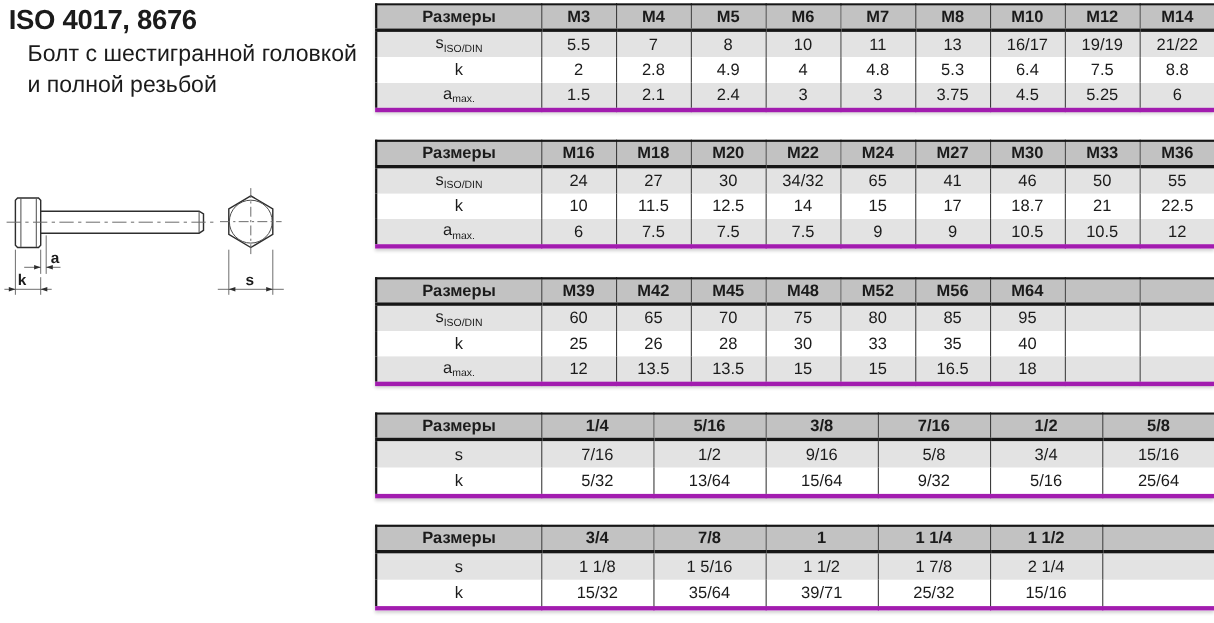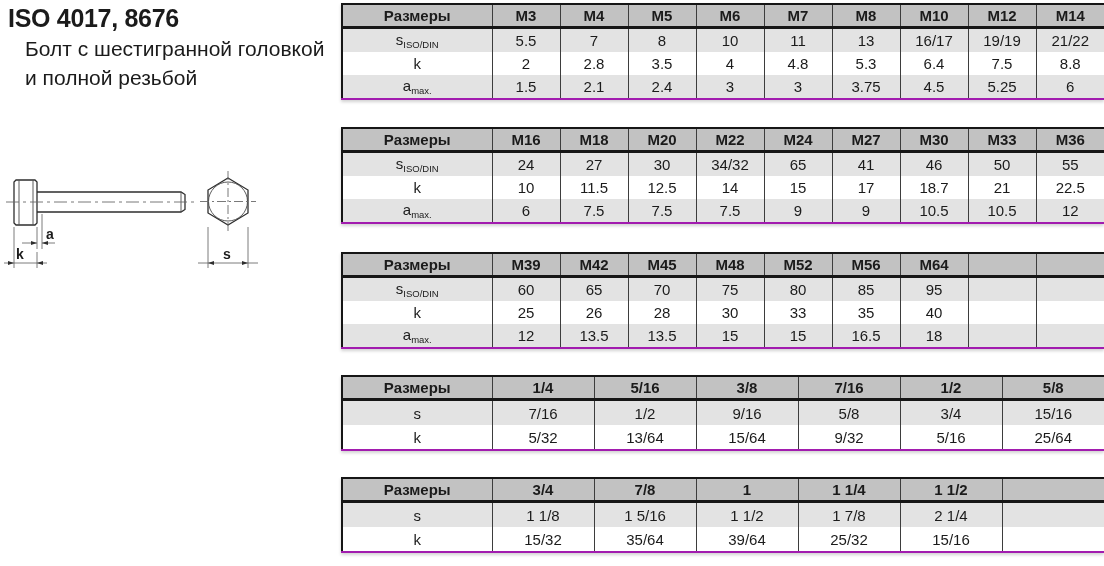--- a/index.html
+++ b/index.html
@@ -18,21 +18,21 @@
   .cl      { stroke:#6a6a6a; stroke-width:0.9; fill:none; stroke-dasharray:13 4 3 4; }
   .cl2     { stroke:#6a6a6a; stroke-width:0.9; fill:none; stroke-dasharray:9 3 2 3; }
   .ext     { stroke:#5a5a5a; stroke-width:0.8; fill:none; }
   .arr     { fill:#2e2e2e; stroke:none; }
   .dim-label { font-family:"Liberation Sans", sans-serif; font-size:14px; font-weight:bold; fill:#1b1b1b; }
   
   .tbl { position:absolute; left:341px; width:763px; }
   .tbl table {
     border-collapse:collapse; table-layout:fixed; width:763px;
     border-top:2px solid #161616; border-left:2px solid #161616;
-    border-bottom:2px solid #a21caf;
+    border-bottom:4px solid #a21caf;
     box-shadow:0 2px 3px rgba(0,0,0,0.18);
   }
   .tbl th {
     background:#c2c2c2; border-bottom:3px solid #161616;
     font-weight:bold; font-size:15px; height:21px; padding:0; text-align:center;
     white-space:nowrap; overflow:hidden;
   }
   .tbl td {
     font-size:15px; height:23px; padding:0; text-align:center; background:#ffffff;
     white-space:nowrap; overflow:hidden;
@@ -144,21 +144,21 @@
             <td>11</td>
             <td>13</td>
             <td>16/17</td>
             <td>19/19</td>
             <td>21/22</td>
           </tr>
           <tr>
             <td><span>k</span></td>
             <td>2</td>
             <td>2.8</td>
-            <td>3.5</td>
+            <td>4.9</td>
             <td>4</td>
             <td>4.8</td>
             <td>5.3</td>
             <td>6.4</td>
             <td>7.5</td>
             <td>8.8</td>
           </tr>
           <tr class="shaded">
             <td><span>a</span><span class="sub">max.</span></td>
             <td>1.5</td>
@@ -383,21 +383,21 @@
             <td>1 5/16</td>
             <td>1 1/2</td>
             <td>1 7/8</td>
             <td>2 1/4</td>
             <td></td>
           </tr>
           <tr>
             <td><span>k</span></td>
             <td>15/32</td>
             <td>35/64</td>
-            <td>39/64</td>
+            <td>39/71</td>
             <td>25/32</td>
             <td>15/16</td>
             <td></td>
           </tr>
         </tbody>
       </table>
     </div>
 
 </div>
 

